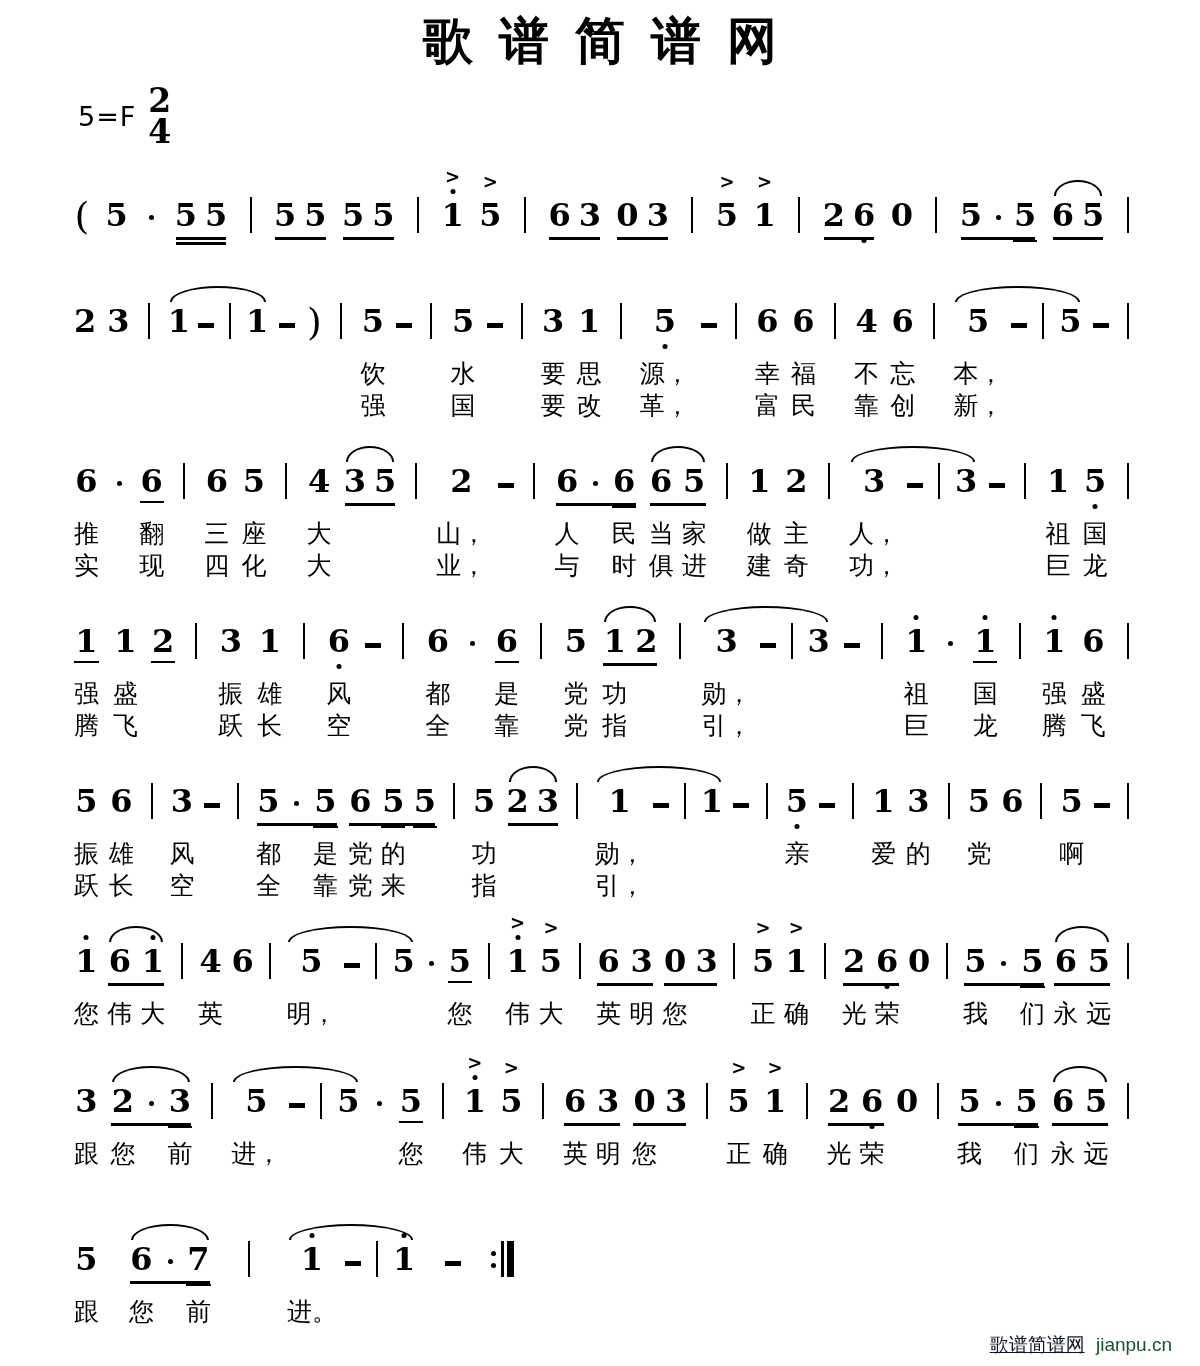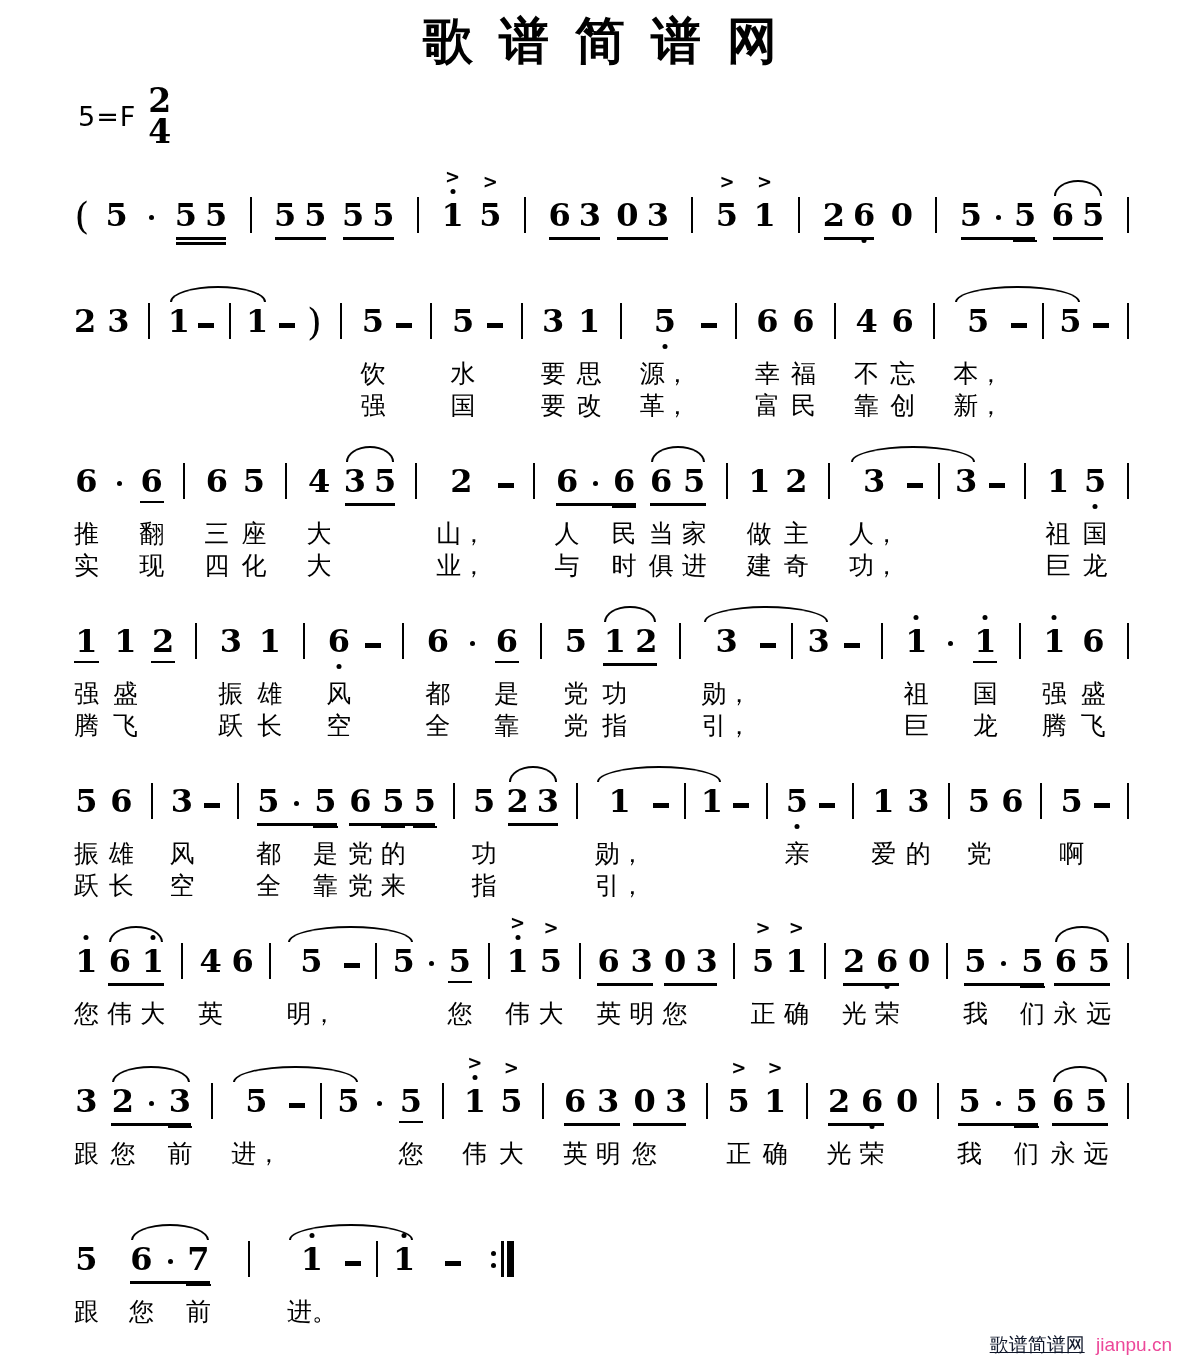--- a/index.html
+++ b/index.html
@@ -41,21 +41,21 @@
   .arc{position:absolute;top:-17px;left:2px;right:2px;height:14px;border:2.5px solid #000;border-bottom:none;border-radius:50% 50% 0 0/100% 100% 0 0;}
   .ly{height:32px;line-height:32px;font:400 25px "Liberation Serif",serif;white-space:nowrap;}
   .tk > .nb + .ly{margin-top:18px;}
   .rep{display:flex;align-items:center;height:36px;}
   .repdots{display:flex;flex-direction:column;justify-content:center;gap:7px;height:36px;margin-right:5px;}
   .repdots i{width:5px;height:5px;background:#000;border-radius:50%;display:block;}
   .thin{width:2.5px;height:36px;background:#000;}
   .thick{width:7px;height:36px;background:#000;margin-left:3px;}
   .watermark{position:absolute;right:28px;bottom:8px;font:400 19px "Liberation Sans",sans-serif;}
   .wm-site{color:#0f172a;text-decoration:underline;}
-  .wm-url{color:#ec4899;margin-left:6px;}
+  .wm-url{color:#14532d;margin-left:6px;}
 </style>
 </head>
 <body>
 
 <div class="page">
   <div class="title">歌谱简谱网</div>
 
   <div class="meta">
     <div class="keysig">
       <span class="k">5=F</span>

